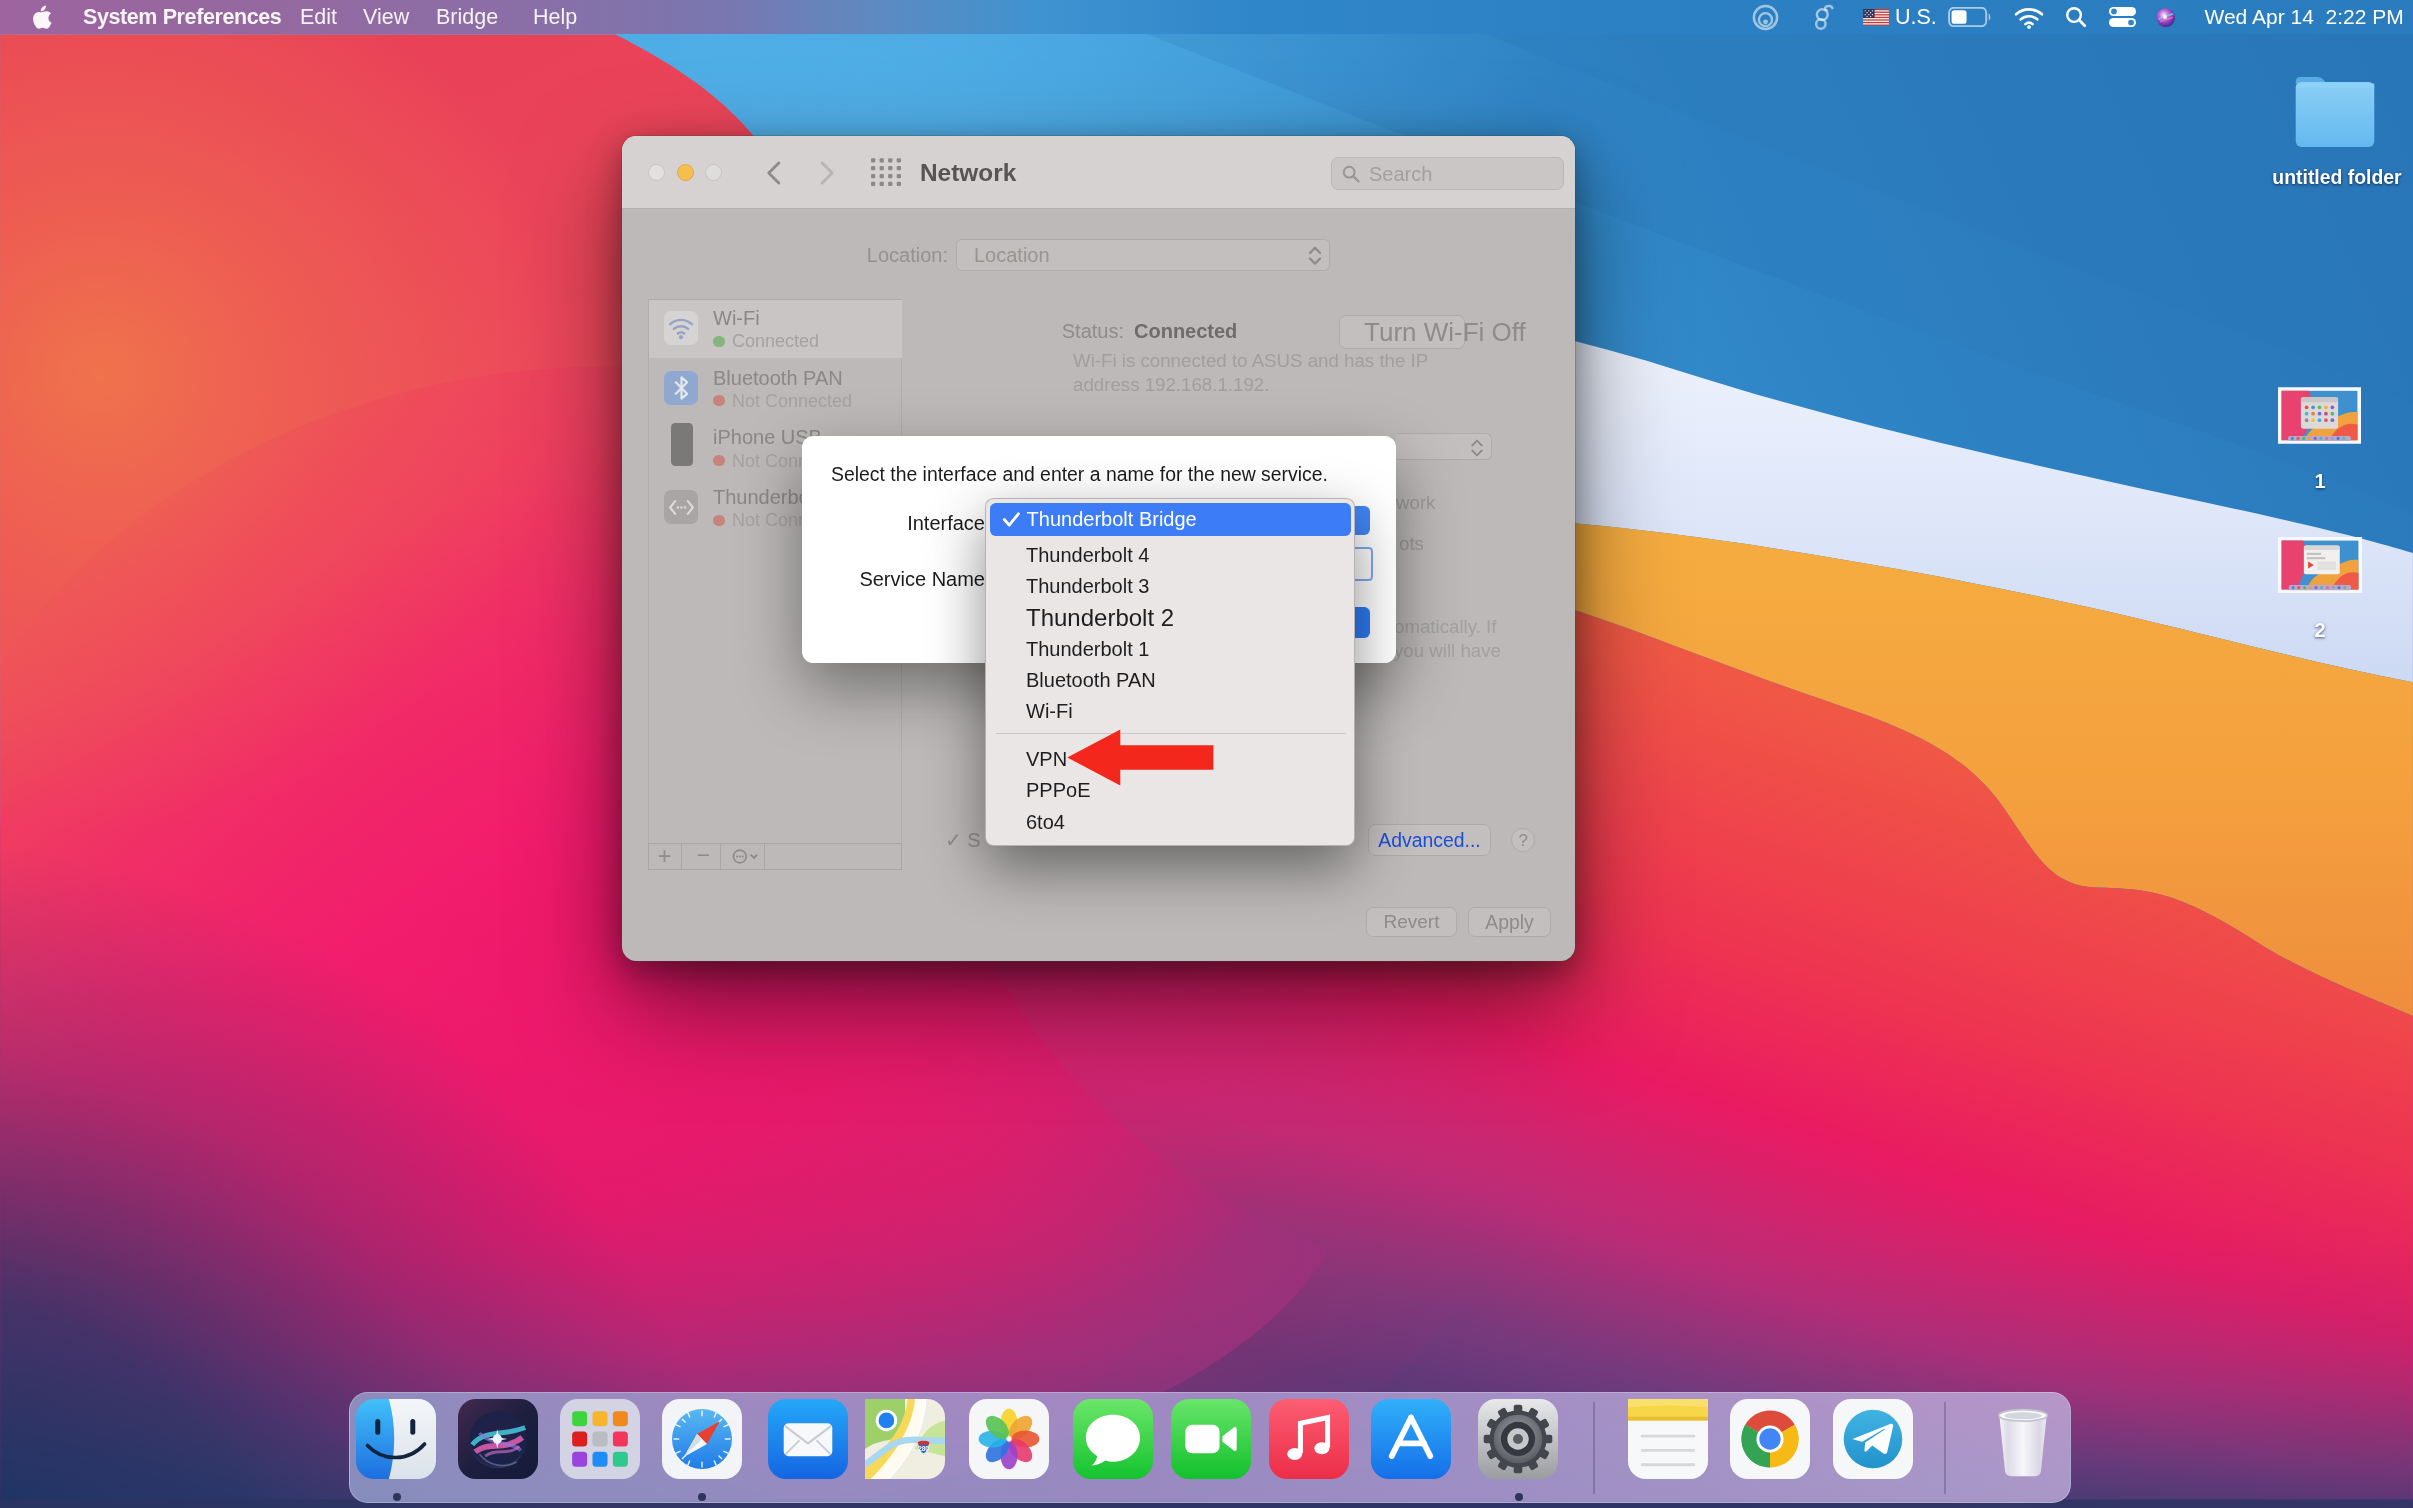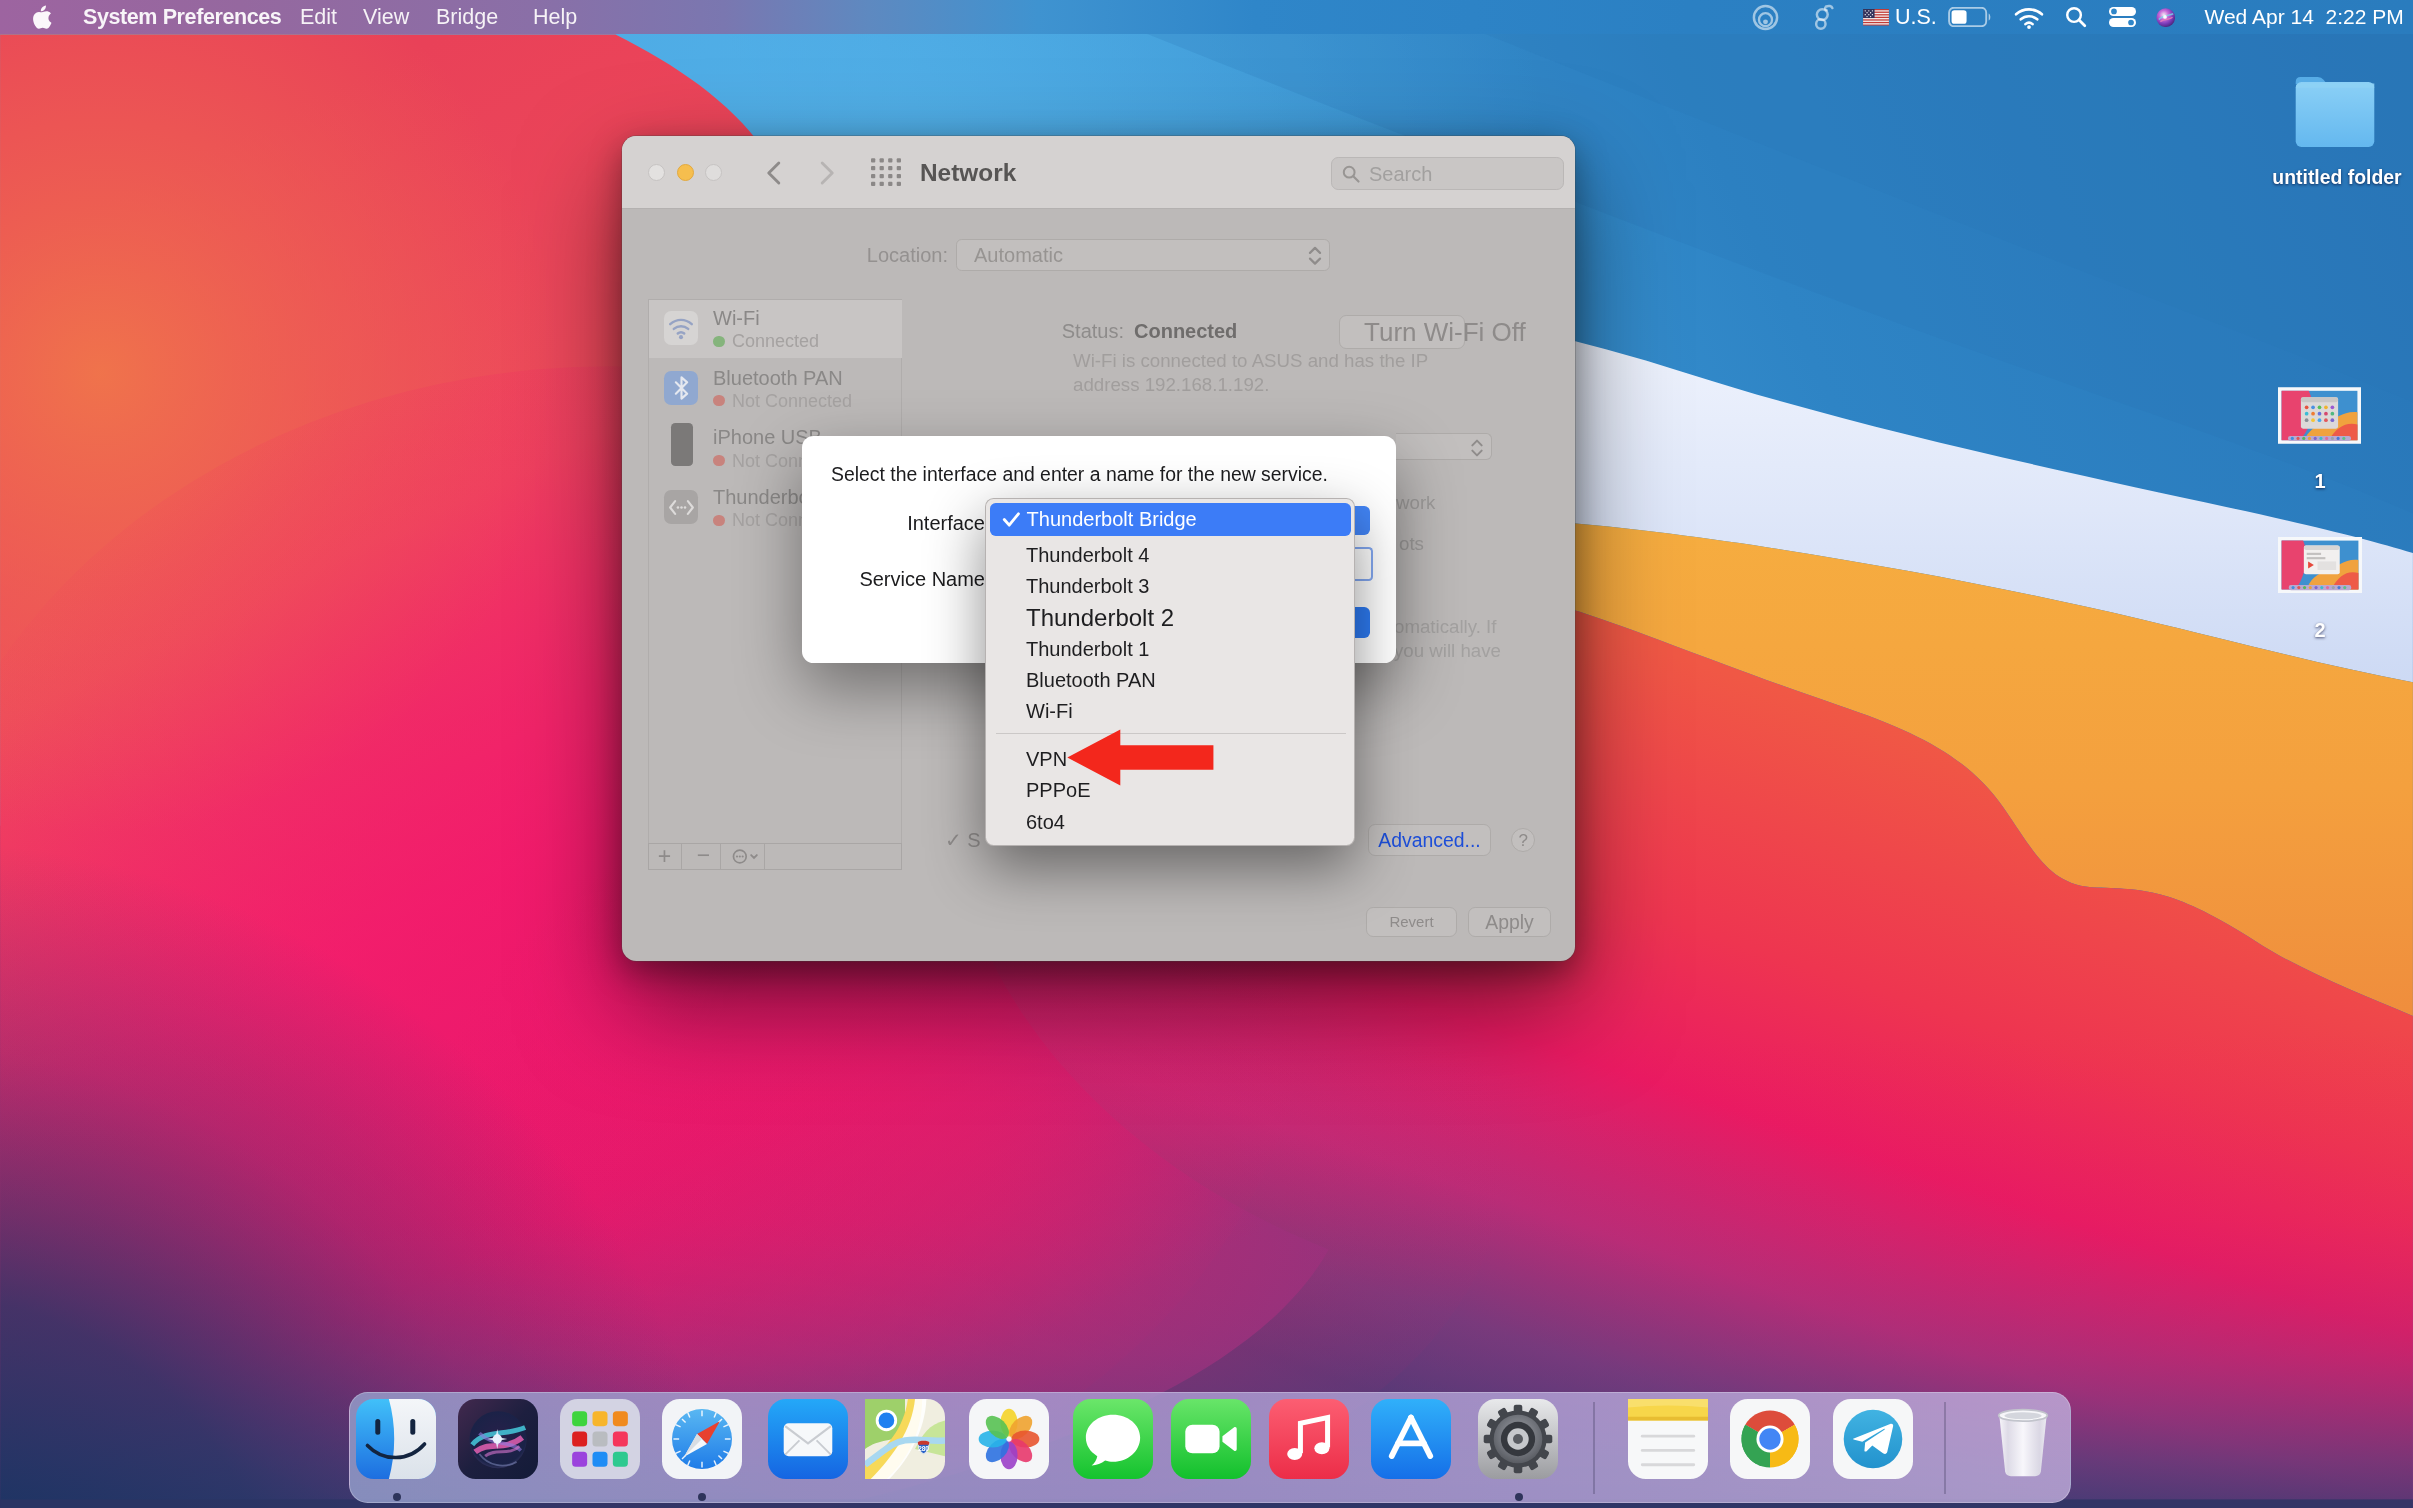--- a/index.html
+++ b/index.html
@@ -327,21 +327,21 @@
   <div class="abs" style="left:709px;top:21px;width:233px;height:33px;border-radius:7.2px;background:#c9c6c5;border:0.7px solid #bab7b6;">
     <svg class="abs" style="left:10px;top:7.2px" width="18.7" height="18.7" viewBox="0 0 26 26">
           <circle cx="10" cy="10" r="7.5" fill="none" stroke="#989593" stroke-width="2.8"></circle>
           <line x1="16" y1="16" x2="23" y2="23" stroke="#989593" stroke-width="3" stroke-linecap="round"></line>
         </svg>
     <div class="abs" style="left:37px;top:0;height:32px;line-height:32px;font-size:20px;color:#a2a09f;">Search</div>
   </div>
 
   <div class="abs" style="left:182px;top:103px;width:144px;height:32px;line-height:32px;font-size:20px;color:#949190;text-align:right;">Location:</div>
   <div class="abs" style="left:334px;top:103px;width:374px;height:32px;border-radius:5.7px;background:#c2bfbe;border:0.7px solid #aeaba9;">
-    <div class="abs" style="left:17px;top:0;height:31px;line-height:31px;font-size:20px;color:#979492;">Automatic</div>
+    <div class="abs" style="left:17px;top:0;height:31px;line-height:31px;font-size:20px;color:#979492;">Location</div>
     <svg class="abs" style="left:350px;top:5px" width="16" height="21.5" viewBox="0 0 22 30">
       <path d="M4,11 L11,4 L18,11 M4,19 L11,26 L18,19" stroke="#8f8c8b" stroke-width="3" fill="none" stroke-linecap="round" stroke-linejoin="round"></path>
     </svg>
   </div>
 
   <div class="abs" style="left:26px;top:163px;width:254px;height:571px;border:0.7px solid #b0adac;background:#bcb9b8;"></div>
   <div class="abs" style="left:26.6px;top:164px;width:253px;height:58px;background:#c8c5c4;"></div>
 
   <div class="abs" style="left:42px;top:175px;width:34px;height:34px;border-radius:7.2px;background:#d6d4d3;">
     <svg class="abs" style="left:4.3px;top:5.7px" width="26" height="23" viewBox="0 0 36 32">
@@ -410,21 +410,21 @@
       <path d="M4,11 L11,4 L18,11 M4,19 L11,26 L18,19" stroke="#8f8c8b" stroke-width="3" fill="none" stroke-linecap="round" stroke-linejoin="round"></path>
     </svg>
   </div>
   <div class="abs" style="left:774px;top:356px;font-size:18.7px;color:#9d9b9a;">work</div>
   <div class="abs" style="left:777px;top:397px;font-size:18.7px;color:#9d9b9a;">ots</div>
   <div class="abs" style="left:772px;top:479px;font-size:18.7px;line-height:24.4px;color:#a3a1a0;">omatically. If<br>you will have</div>
 
   <div class="abs" style="left:323px;top:692px;font-size:20px;color:#8e8b8a;">✓&nbsp;S</div>
   <div class="abs" style="left:746px;top:688px;width:123px;height:32px;border-radius:7.2px;background:#c2bfbe;border:0.7px solid #aeaba9;text-align:center;line-height:31px;font-size:19.4px;color:#1d4ed8;">Advanced...</div>
   <div class="abs" style="left:889px;top:692px;width:24.4px;height:24.4px;border-radius:50%;background:#c2bfbe;border:0.7px solid #aeaba9;text-align:center;line-height:23px;font-size:17px;color:#8e8b8a;">?</div>
-  <div class="abs" style="left:744px;top:771px;width:91px;height:29.5px;border-radius:7.2px;background:#c2bfbe;border:0.7px solid #aeaba9;text-align:center;line-height:28px;font-size:15px;color:#8e8b8a;">Revert</div>
+  <div class="abs" style="left:744px;top:771px;width:91px;height:29.5px;border-radius:7.2px;background:#c2bfbe;border:0.7px solid #aeaba9;text-align:center;line-height:28px;font-size:19px;color:#8e8b8a;">Revert</div>
   <div class="abs" style="left:846px;top:771px;width:83px;height:29.5px;border-radius:7.2px;background:#c2bfbe;border:0.7px solid #aeaba9;text-align:center;line-height:28px;font-size:19.4px;color:#8e8b8a;">Apply</div>
 </div>
 
 <div class="abs" id="sheet" style="left:802px;top:436px;width:594px;height:227px;z-index:30;border-radius:11.5px;background:#ffffff;box-shadow:0 25px 65px rgba(0,0,0,0.4);">
   <div class="abs" style="left:29px;top:27px;font-size:19.4px;color:#1c1c1e;">Select the interface and enter a name for the new service.</div>
   <div class="abs" style="left:39px;top:71px;width:144px;height:32px;line-height:32px;font-size:20px;color:#1c1c1e;text-align:right;">Interface</div>
   <div class="abs" style="left:39px;top:117px;width:144px;height:32px;line-height:32px;font-size:20px;color:#1c1c1e;text-align:right;margin-top:10px;">Service Name</div>
 </div>
 
 <div class="abs" style="left:1336px;top:506px;width:34px;height:29px;border-radius:0 5.7px 5.7px 0;background:#4285f7;z-index:35;"></div>

